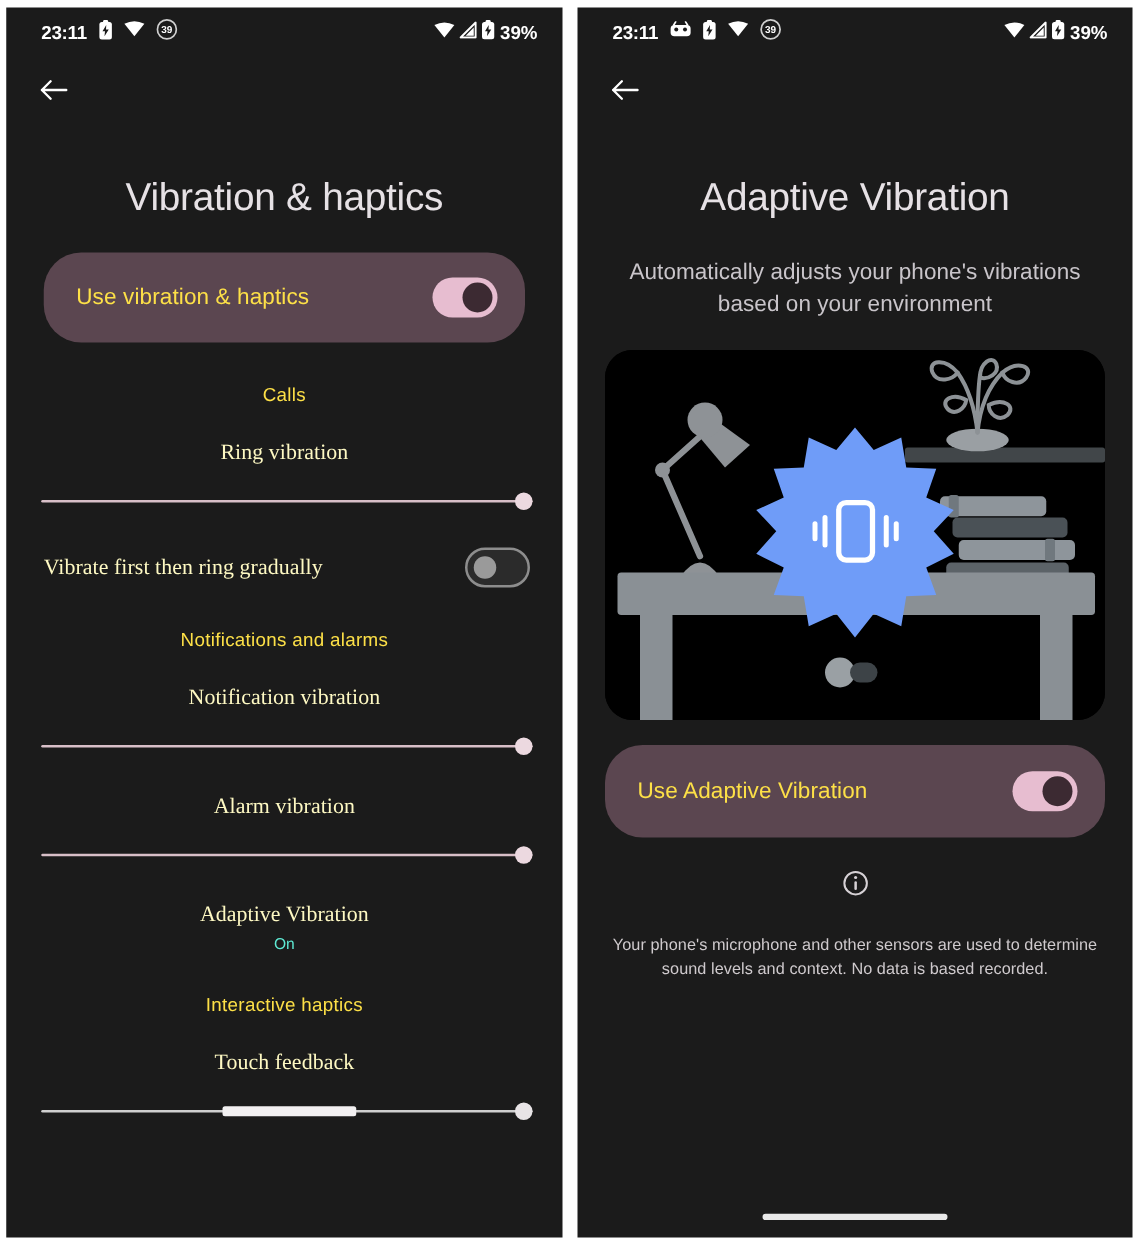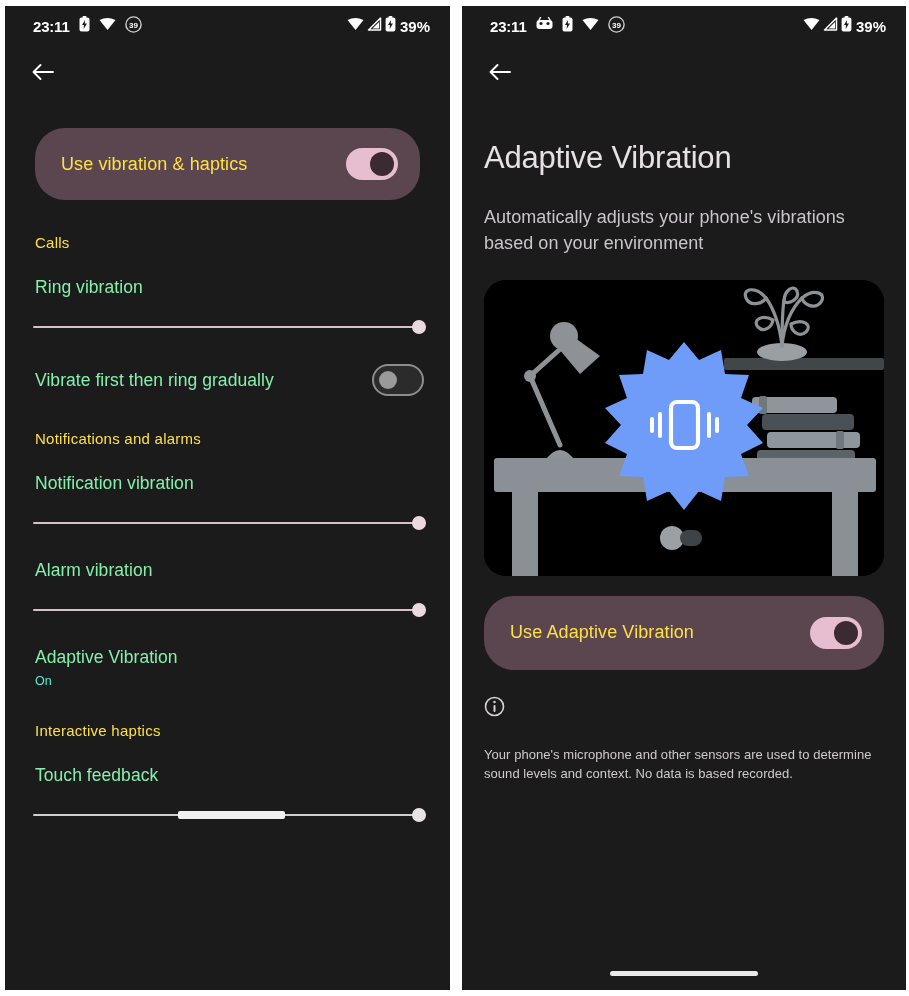--- a/index.html
+++ b/index.html
@@ -10,20 +10,21 @@
     background: #ffffff;
     font-family: "Liberation Sans", sans-serif;
     overflow: hidden;
   }
 
   .screens {
     position: relative;
     width: 909px;
     height: 712px;
     background: #ffffff;
+    text-align: center;
   }
 
   
   .panel {
     position: absolute;
     background: #1b1b1b;
     overflow: hidden;
   }
   #panel-left  { left: 5px;   top: 6px;  width: 445px; height: 984px; }
   #panel-right { left: 462px; top: 6px;  width: 444px; height: 984px; }
@@ -143,25 +144,26 @@
 
   
   .section-label {
     color: #fde047;
     font-size: 15px;
     padding: 0 30px;
     margin-top: 34px;
     letter-spacing: 0.25px;
   }
   .item-title {
-    color: #86efac;
+    color: #fef9c3;
     font-size: 17.5px;
     padding: 0 30px;
     margin-top: 26px;
     letter-spacing: 0.05px;
+    font-family: Liberation Serif, serif;
   }
   .item-sub {
     color: #5eead4;
     font-size: 12.5px;
     padding: 0 30px;
     margin-top: 6px;
   }
 
   
   .row-switch {
@@ -302,20 +304,21 @@
     </div>
 
     <div class="back-row">
       <span class="back-arrow">
         <svg width="24" height="20" viewBox="0 0 24 20">
             <path d="M9.5 3 L2.5 10 L9.5 17 M2.5 10 H22" stroke="#ffffff" stroke-width="1.9" fill="none" stroke-linecap="round" stroke-linejoin="round"></path>
           </svg>
       </span>
     </div>
 
+    <div class="page-title">Vibration &amp; haptics</div>
 
     <div class="toggle-pill">
       <span class="toggle-pill-label">Use vibration &amp; haptics</span>
       <span class="switch">
           <span class="knob"></span>
         </span>
     </div>
 
     <div class="section-label">Calls</div>
 

